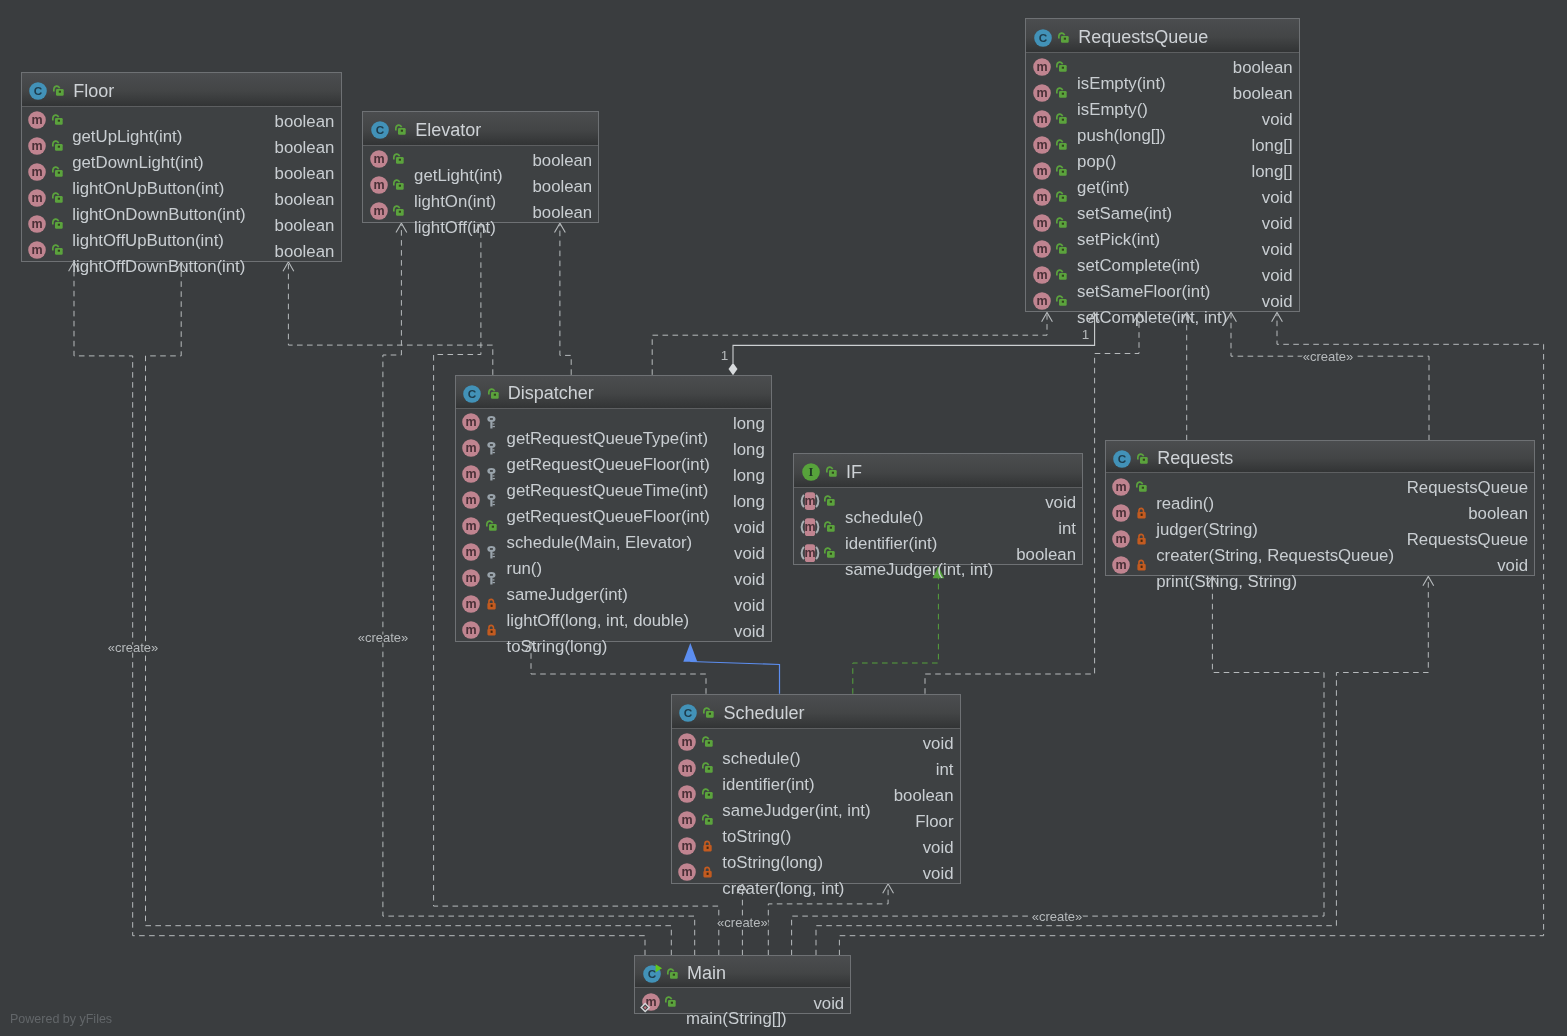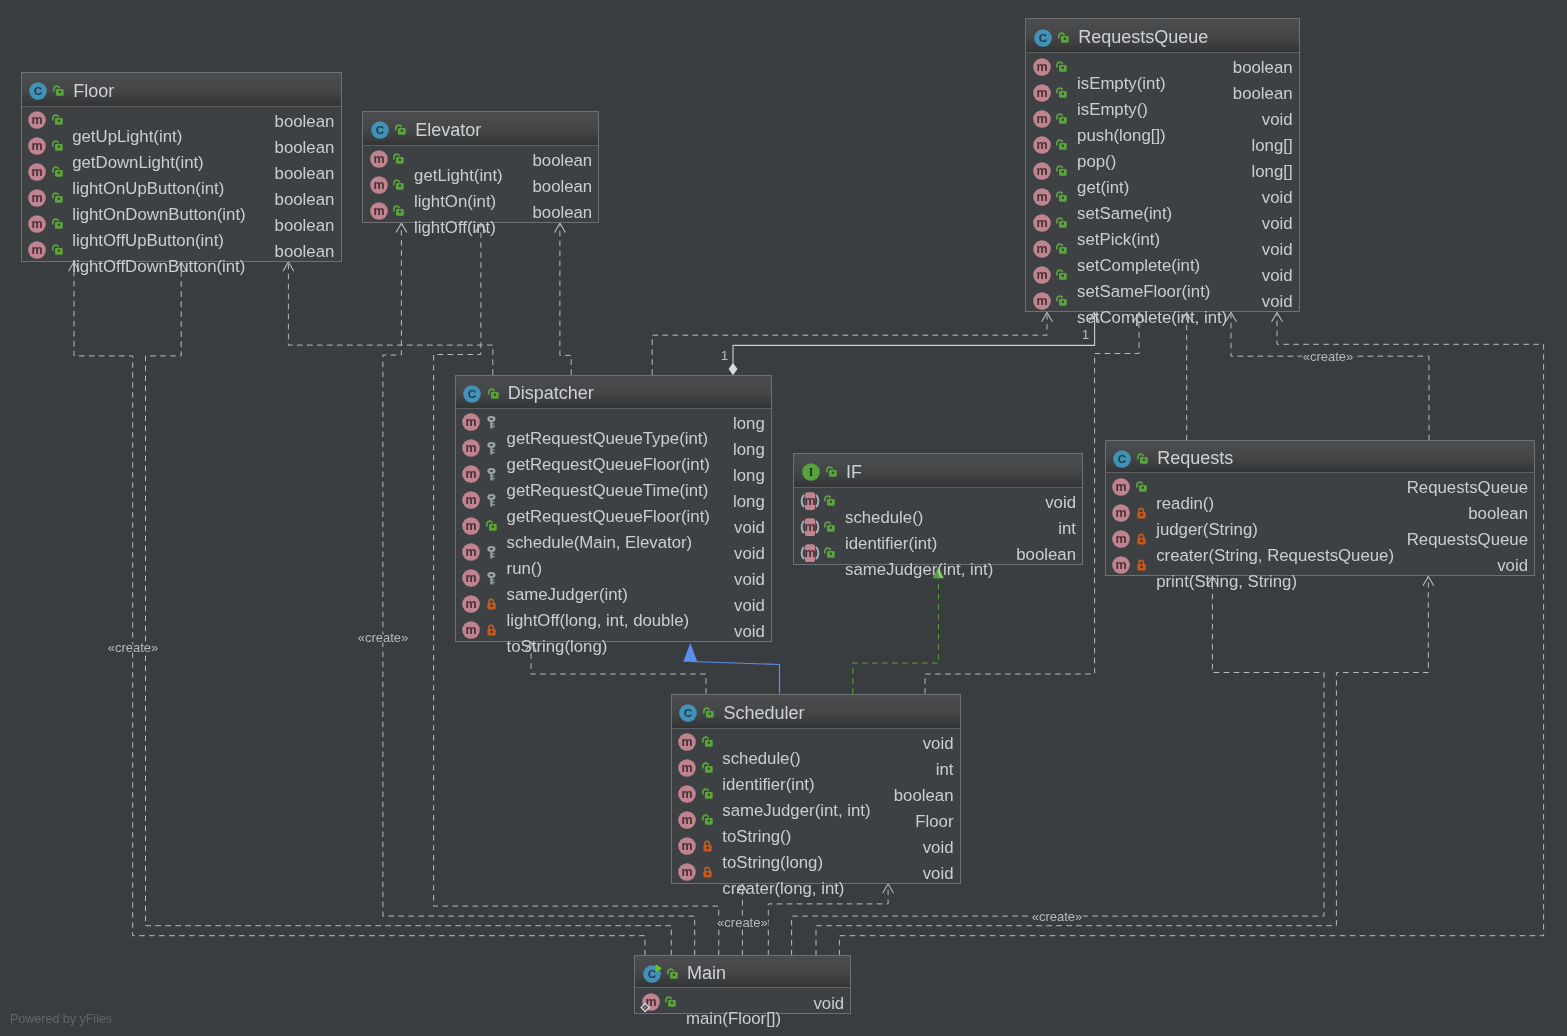--- a/index.html
+++ b/index.html
@@ -840,17 +840,17 @@
             <polygon points="0,-1.6 1.6,0 0,1.6 -1.6,0" fill="#c0737b"></polygon>
           </g>
         </svg>
         <span class="lk">
           <svg width="11" height="12" viewBox="0 0 11 12" style="flex:none">
 <path d="M0.85,6.5 L0.85,4.3 A3.0,3.4 0 0 1 6.6,3.2" fill="none" stroke="#5ba33d" stroke-width="1.7"></path>
 <rect x="3" y="4" width="7.7" height="6.7" rx="1.2" fill="#5ba33d"></rect>
 <rect x="5.8" y="5.7" width="2.2" height="2" fill="#31421c"></rect>
           </svg>
         </span>
-        <span class="nm">main(Floor[])</span>
+        <span class="nm">main(String[])</span>
         <span class="ty">void</span>
       </div>
 </div>
 <div class="pw">Powered by yFiles</div>
 </div>
 </body></html>

